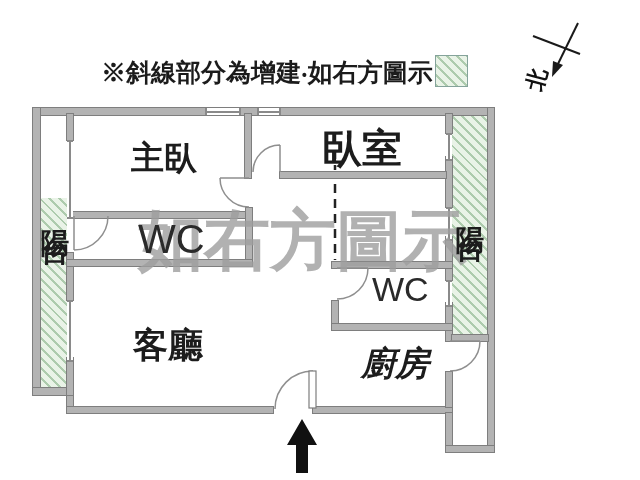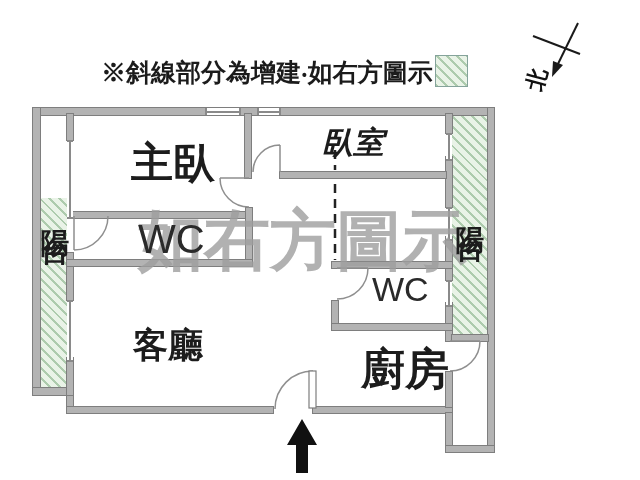--- a/index.html
+++ b/index.html
@@ -98,21 +98,21 @@
     <g stroke="#1a1a1a" stroke-width="2" fill="none">
       <line x1="578" y1="23" x2="556" y2="68"></line>
       <line x1="533" y1="36" x2="580" y2="54"></line>
       <polygon points="552,77 563,65 553,61" fill="#1a1a1a" stroke="none"></polygon>
       <text x="541" y="92" transform="rotate(-75 541 92)" font-size="22" font-weight="bold" fill="#111" stroke="none" font-family="Liberation Sans, sans-serif">北</text>
     </g>
   </svg>
 
   <div id="watermark">如右方圖示</div>
 
-  <div class="lbl" style="left:131px;top:141px;font-size:42px;">主臥</div>
-  <div class="lbl" style="left:322px;top:127px;font-size:31px;font-style:italic;">臥室</div>
+  <div class="lbl" style="left:131px;top:141px;font-size:33px;">主臥</div>
+  <div class="lbl" style="left:322px;top:127px;font-size:40px;">臥室</div>
   <div class="lbl vert" style="left:40px;top:208px;font-size:29px;">陽台</div>
   <div class="lbl latin" style="left:138px;top:218px;font-size:40px;">WC</div>
   <div class="lbl vert" style="left:455px;top:205px;font-size:29px;">陽台</div>
   <div class="lbl latin" style="left:372px;top:272px;font-size:34px;">WC</div>
   <div class="lbl" style="left:133px;top:327px;font-size:35px;">客廳</div>
-  <div class="lbl" style="left:361px;top:346px;font-size:44px;">廚房</div>
+  <div class="lbl" style="left:361px;top:346px;font-size:34px;font-style:italic;">廚房</div>
 </div>
 
 </body></html>

